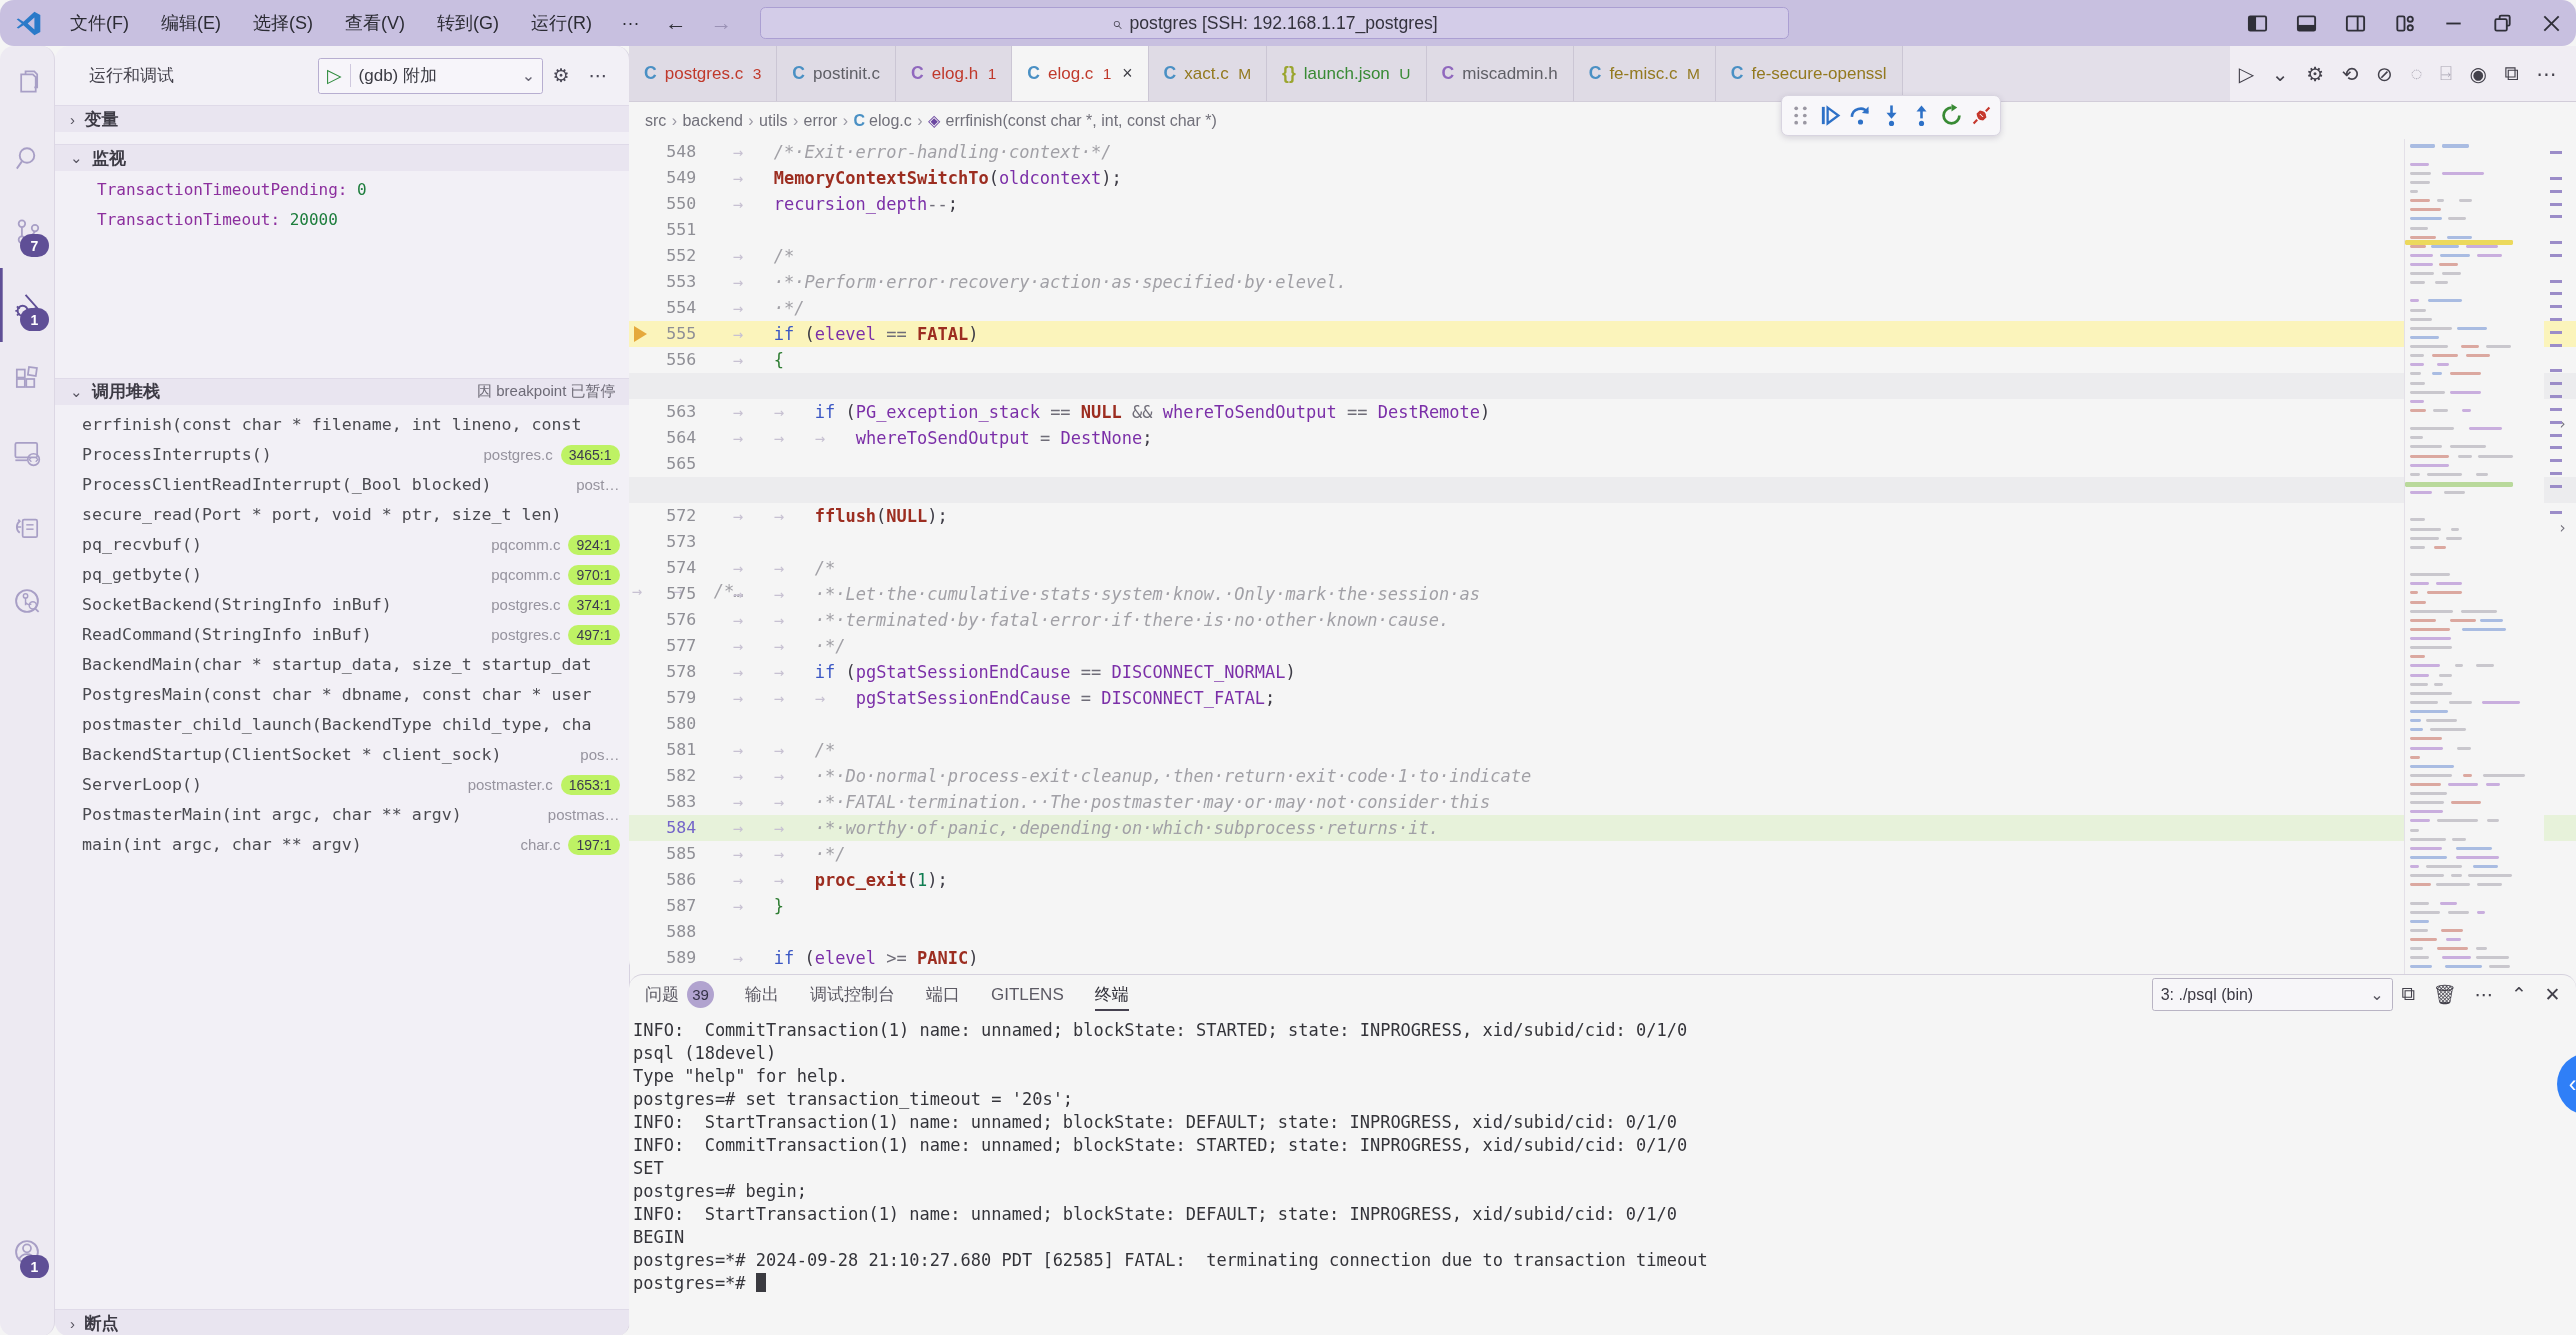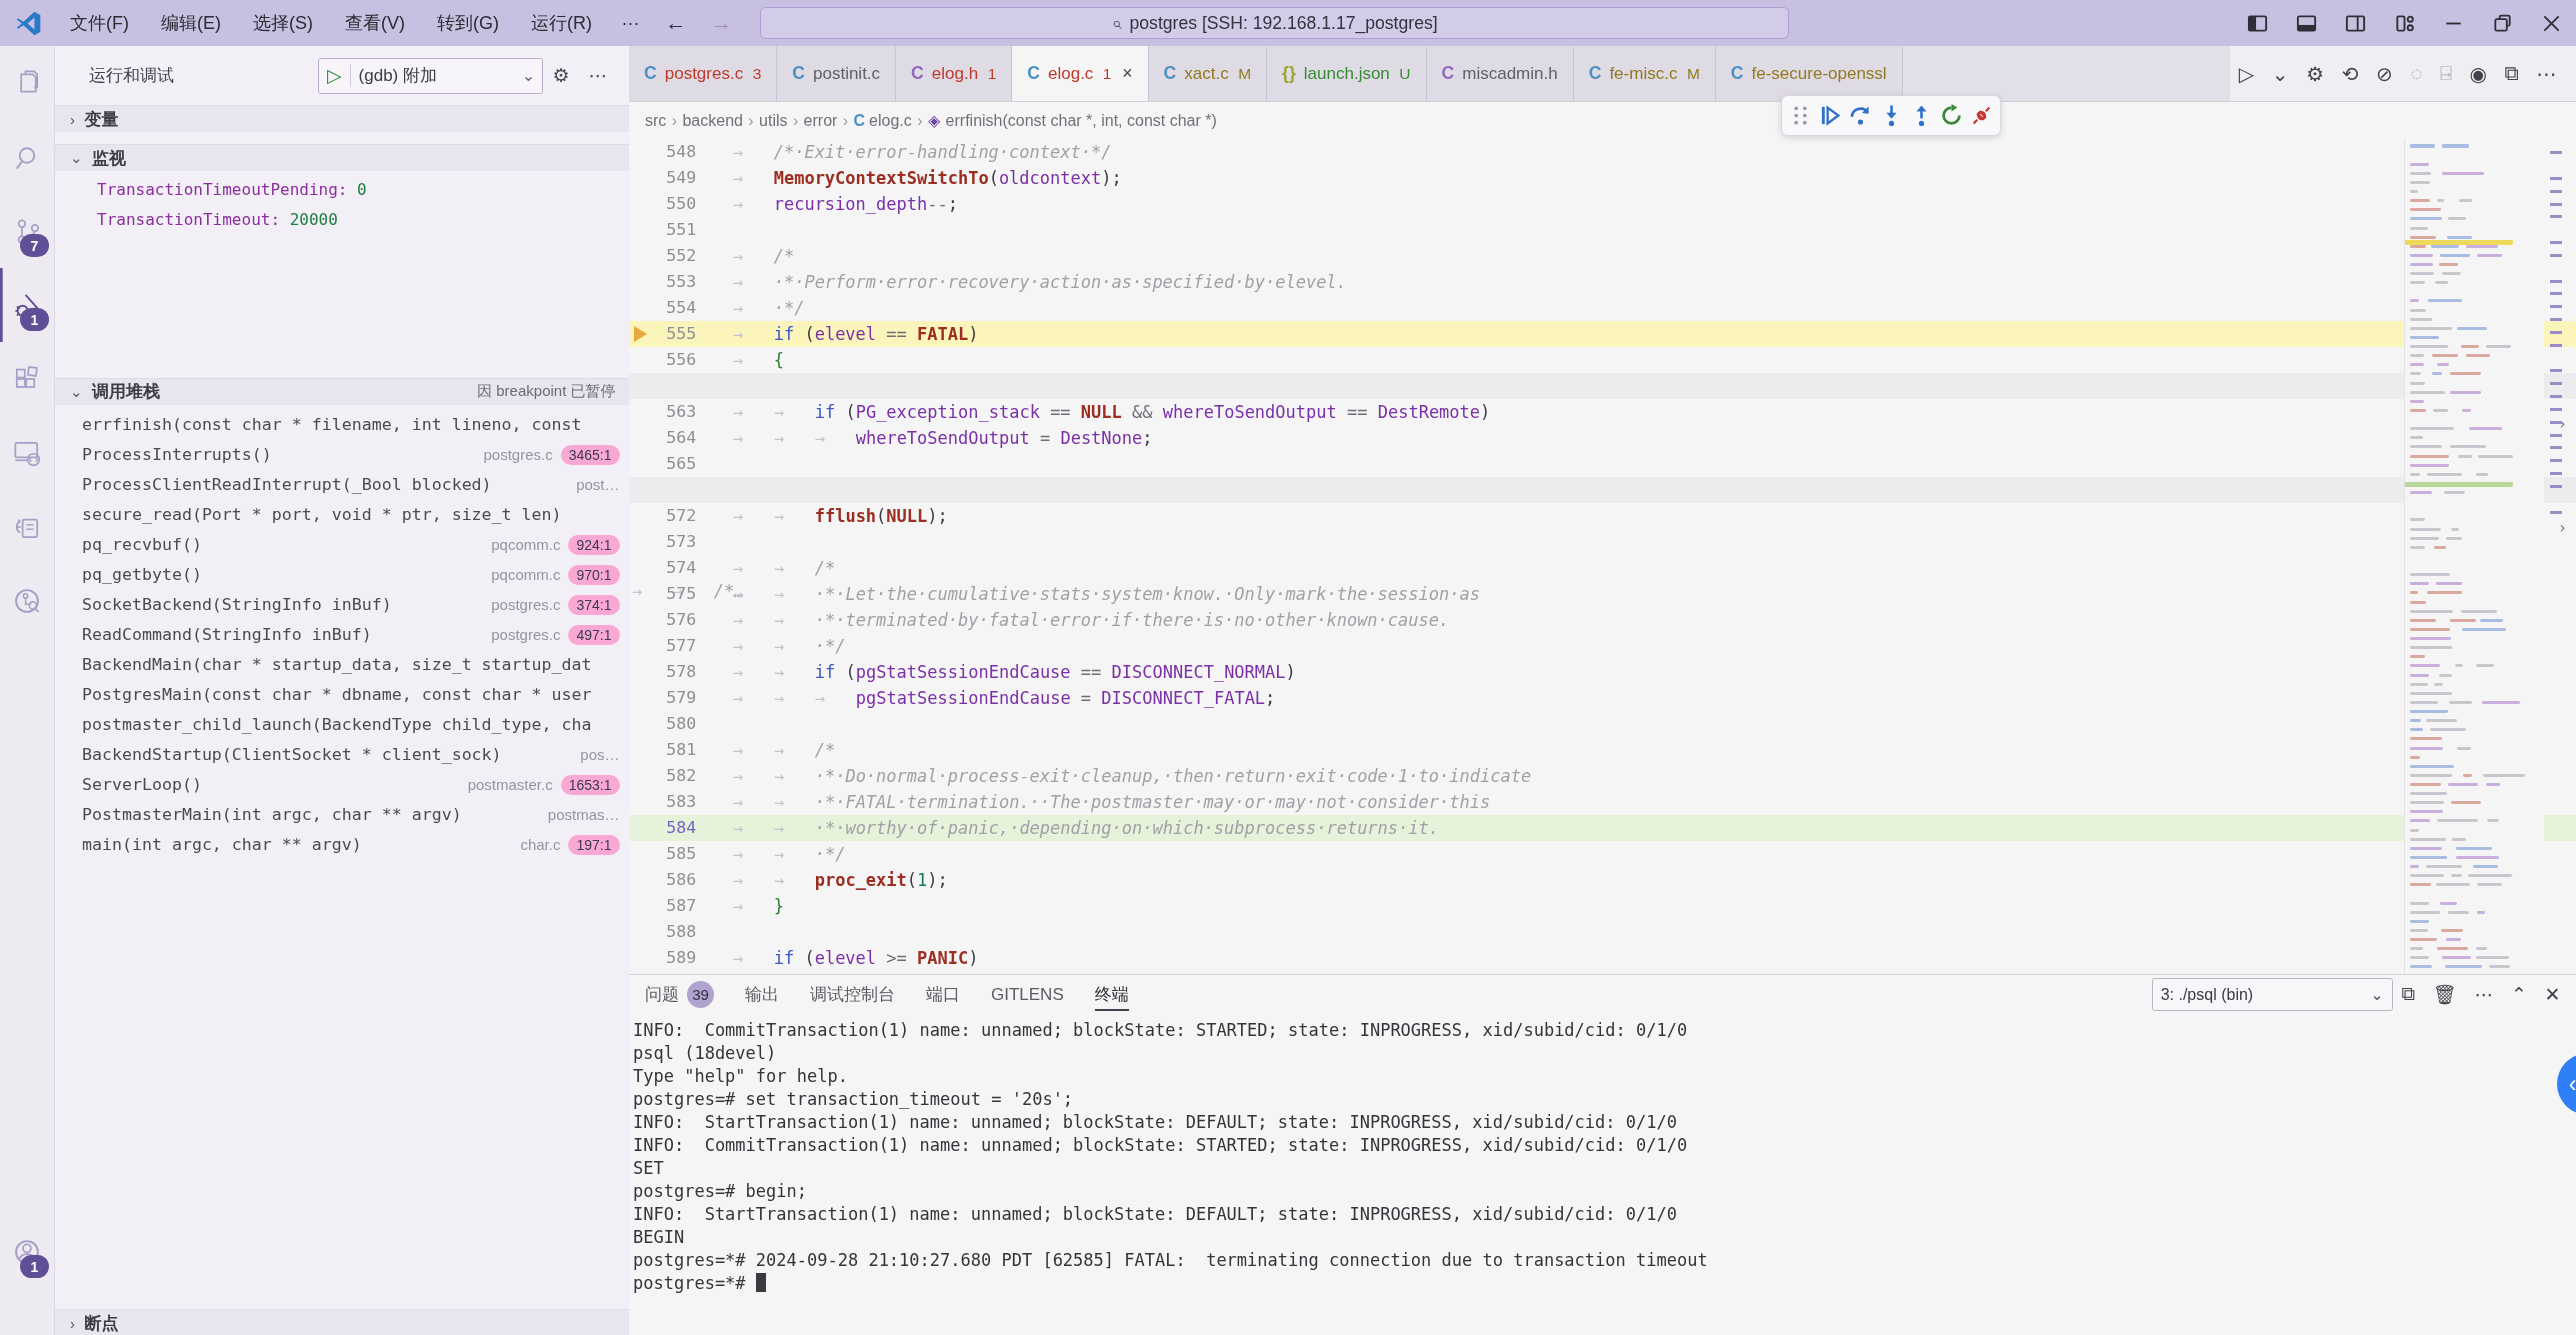--- a/index.html
+++ b/index.html
@@ -1,18 +1,18 @@
 <!DOCTYPE html>
 <html style="font-size:10.8px"><head>
 <meta charset="utf-8">
 <style>
   html,body{margin:0;padding:0;}
   body{width:2576px;height:1336px;overflow:hidden;position:relative;
        font-family:"Liberation Sans","DejaVu Sans",sans-serif;color:#3b3b3b;background:#f5f5f5;}
-  .abs{position:absolute;}
+  .abs{position:absolute;border-radius:14px;}
   
   #titlebar{left:0;top:0;width:2576px;height:46px;background:#c8c0e0;display:flex;align-items:center;}
   #vscode-logo{width:27px;height:27px;margin:0 12px 0 15px;}
   .menu-item{font-size:18px;color:#2b2b33;padding:0 16px;line-height:46px;cursor:default;}
   .menu-more{font-size:18px;color:#2b2b33;padding:0 13.5px;}
   .nav-arrow{font-size:21.6px;padding:0 12px;color:#2f2f38;}
   .nav-arrow.disabled{color:#9a91b5;}
   #search-box{flex:0 0 1027px;height:30px;margin-left:16px;background:#d3cce8;border:0.7px solid #ab9fd2;
      border-radius:5.4px;display:flex;align-items:center;justify-content:center;font-size:17.6px;color:#33323d;}
   #search-box .mag{margin-right:8px;font-size:17.6px;color:#4a4856;transform:scaleX(-1);display:inline-block;}
@@ -38,21 +38,21 @@
   .section-band{height:26px;background:#e9e5f0;display:flex;align-items:center;font-size:17px;font-weight:bold;color:#3d3b45;padding-left:15px;border-top:0.7px solid #dfdae8;}
   .section-band .chev{font-weight:normal;font-size:15px;margin-right:9.5px;color:#55525e;}
   .section-band .band-note{margin-left:auto;font-weight:normal;font-size:15px;color:#6d6a76;padding-right:13.5px;}
   .watch-item{font-family:"DejaVu Sans Mono",monospace;font-size:16px;padding:5.4px 0 5.4px 42px;white-space:nowrap;}
   .watch-name{color:#8c2f9e;}
   .watch-val{color:#1d7d3c;}
   #callstack-list{overflow:hidden;}
   .stack-row{height:30px;display:flex;align-items:center;padding:0 9.5px 0 27px;white-space:nowrap;overflow:hidden;}
   .stack-fn{font-family:"DejaVu Sans Mono",monospace;font-size:16.6px;color:#4a4a50;overflow:hidden;flex-shrink:1;}
   .stack-file{margin-left:auto;padding-left:9.5px;font-size:15px;color:#96939e;}
-  .stack-badge{margin-left:8px;background:#f9a8d4;color:#3c3950;font-size:14px;border-radius:12px;padding:2px 8px;font-family:"Liberation Sans",sans-serif;}
+  .stack-badge{margin-left:8px;background:#bef264;color:#3c3950;font-size:14px;border-radius:12px;padding:2px 8px;font-family:"Liberation Sans",sans-serif;}
   #breakpoints-band{position:absolute;left:0;bottom:0;width:100%;}
   
   #editor-col{left:629px;top:46px;width:1947px;height:928px;background:#f5f5f5;}
   #tabbar{height:55px;background:#e3dfe9;display:flex;align-items:stretch;border-bottom:0.7px solid #d2cdd9;}
   .tab{display:flex;align-items:center;padding:0 15px;border-right:0.7px solid #cbc6d4;background:#dfdbe5;font-size:17px;white-space:nowrap;overflow:hidden;}
   .tab.active{background:#f5f5f5;}
   .ficon{font-weight:bold;font-size:17.6px;margin-right:8px;}
   .tab-badge{margin-left:9.5px;font-size:15.5px;}
   .tab-close{margin-left:10.8px;font-size:17.6px;color:#3f3f46;}
   #editor-actions{margin-left:auto;display:flex;align-items:center;padding-right:10.8px;background:#f0edf3;}

